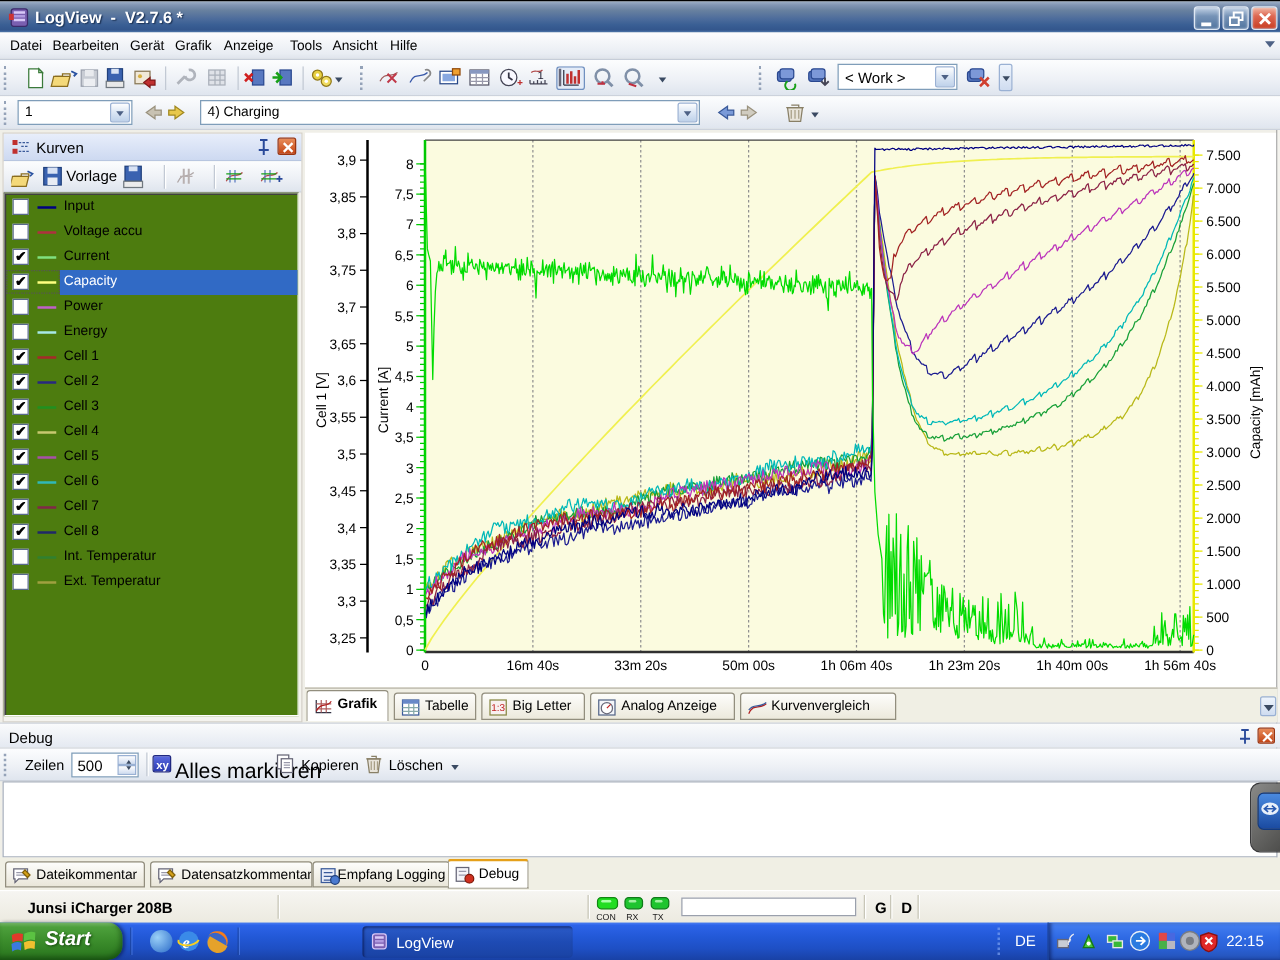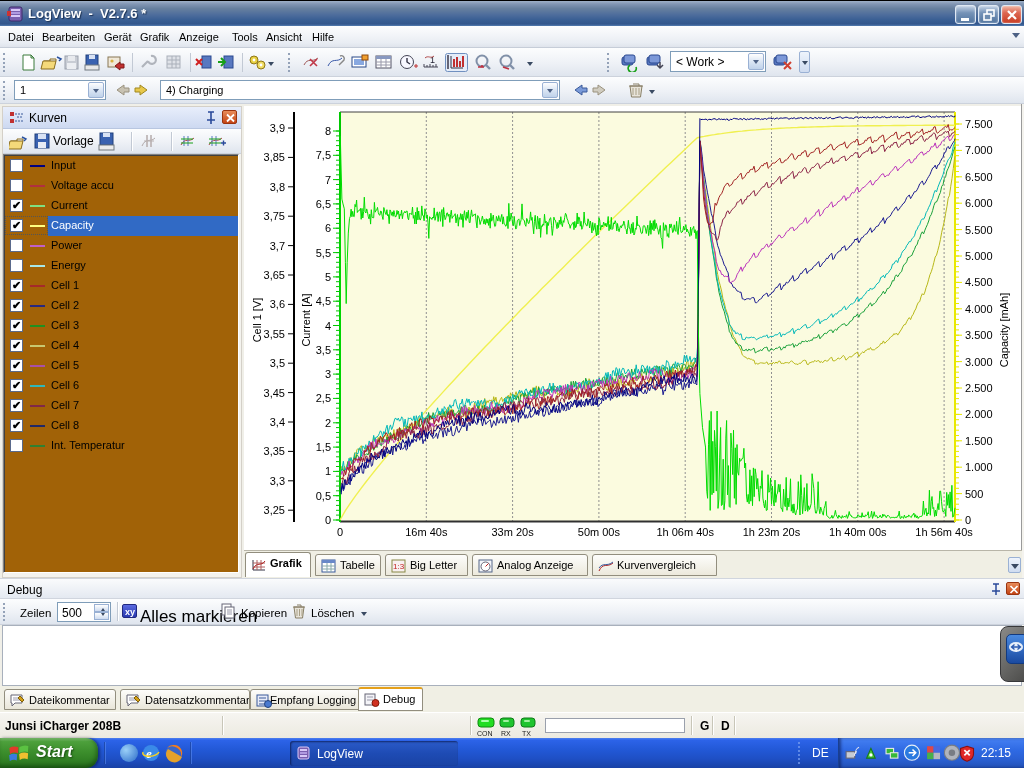--- a/index.html
+++ b/index.html
@@ -20,21 +20,21 @@
 .tsep{width:1px;background:#c2c9d4;box-shadow:1px 0 0 #fff}
 .drop{width:8px}
 .drop:after{content:"";position:absolute;left:1px;top:9px;border:3px solid transparent;border-top:4px solid #3a4a62}
 .combo{background:#fff;border:1px solid #7f9db9;font-size:11px}
 .combo .cb{position:absolute;right:1px;top:1px;bottom:1px;width:16px;background:linear-gradient(#fefefe,#dbe6f4 50%,#bfd2ea);border:1px solid #9ab1d4;border-radius:2px}
 .combo .cb:after{content:"";position:absolute;left:4px;top:6px;border:3px solid transparent;border-top:4px solid #4d6185}
 
 #kpanel{left:2px;top:106px;width:240px;height:472px;background:#f4f3ee;border:1px solid #d4d0c8}
 #khead{left:3px;top:107px;width:238px;height:22px;background:linear-gradient(#e8eefb,#cdd9f1);border-bottom:1px solid #b8c6e0}
 #ktool{left:3px;top:129px;width:238px;height:25px;background:linear-gradient(#fcfdfe,#eef1f6 55%,#dfe5ee);border-bottom:1px solid #ccd2dc}
-#klist{left:3px;top:154px;width:236px;height:419px;background:#a16207;border:1px solid #808080;border-right-color:#fff;border-bottom-color:#fff;box-shadow:inset 1px 1px 0 #404040}
+#klist{left:3px;top:154px;width:236px;height:419px;background:#4d7c0f;border:1px solid #808080;border-right-color:#fff;border-bottom-color:#fff;box-shadow:inset 1px 1px 0 #404040}
 .krow{position:absolute;left:0;width:234px;height:20px}
 .krow .cb{position:absolute;left:6px;top:3px;width:13px;height:13px;background:#fff;border:1px solid #5a6a8c}
 .krow .chk{position:absolute;left:7px;top:1px;font-size:13px;font-weight:bold;color:#21a121}
 .krow .sw{position:absolute;left:26px;top:9px;width:15px;height:2px}
 .krow .lb{position:absolute;left:47px;top:3px;font-size:11px;color:#000}
 .krow.sel .hl{position:absolute;left:44px;top:0;width:190px;height:20px;background:#316ac5}
 .krow.sel .lb{color:#fff}
 
 #ctabs{left:244px;top:550px;width:778px;height:28px;background:#f0efe4;border-top:1px solid #b8b5a8}
 .ctab{position:absolute;top:3px;height:22px;background:linear-gradient(#fdfdfb,#ece9dc);border:1px solid #928e7e;border-radius:3px 3px 0 0;font-size:11px;color:#000;padding:4px 7px 0 24px}
@@ -363,20 +363,25 @@
     <div class="krow" style="top:261px">
       <div class="cb"></div>
       <div class="chk" style="color:#000;font-size:11px;left:8px;top:3px">✔</div>
       <div class="sw" style="background:#202868"></div>
       <div class="lb">Cell 8</div>
     </div>
     <div class="krow" style="top:281px">
       <div class="cb"></div>
       <div class="sw" style="background:#308030"></div>
       <div class="lb">Int. Temperatur</div>
+    </div>
+    <div class="krow" style="top:301px">
+      <div class="cb"></div>
+      <div class="sw" style="background:#a0a040"></div>
+      <div class="lb">Ext. Temperatur</div>
     </div>
   </div>
 
 <svg width="778" height="444" viewBox="244 106 778 444" style="position:absolute;left:244px;top:106px">
     <rect x="244" y="106" width="778" height="444" fill="#ffffff"></rect>
     <rect x="340" y="112" width="615" height="410" fill="#fbfbdf"></rect>
     <line x1="426.3" y1="112" x2="426.3" y2="522" stroke="#909090" stroke-width="1" stroke-dasharray="2,2"></line>
     <line x1="512.6" y1="112" x2="512.6" y2="522" stroke="#909090" stroke-width="1" stroke-dasharray="2,2"></line>
     <line x1="598.9" y1="112" x2="598.9" y2="522" stroke="#909090" stroke-width="1" stroke-dasharray="2,2"></line>
     <line x1="685.2" y1="112" x2="685.2" y2="522" stroke="#909090" stroke-width="1" stroke-dasharray="2,2"></line>
@@ -756,21 +761,21 @@
         <circle cx="12" cy="11" r="3.5" fill="#4a7ad0" stroke="#20407c"></circle>
       </svg></div>
  <div class="btab act" style="left:358px;width:65px">Debug<svg style="position:absolute;left:5px;top:3px" width="16" height="15">
         <rect x="1" y="2" width="10" height="11" fill="#f4f4f8" stroke="#667"></rect>
         <path d="M3 5 h6 M3 8 h6" stroke="#99a"></path>
         <circle cx="11.5" cy="11" r="3.5" fill="#d03020" stroke="#801808"></circle>
       </svg></div>
 </div>
 
 <div class="abs" id="status">
- <span class="abs" style="left:5px;top:6px;font-size:12px;font-weight:bold">Junsi iCharger 208B</span>
+ <span class="abs" style="left:22px;top:6px;font-size:12px;font-weight:bold">Junsi iCharger 208B</span>
  <div class="ssep" style="left:222px"></div>
  <div class="ssep" style="left:470px"></div>
  <svg class="abs" style="left:477px;top:3px" width="66" height="21">
   <rect x="1" y="2" width="16" height="9" rx="3" fill="#22dd22" stroke="#118811"></rect>
       <rect x="4" y="4" width="8" height="2" rx="1" fill="#aaffaa"></rect>
   <rect x="23" y="2" width="14" height="9" rx="3" fill="#1fc42f" stroke="#0f7a18"></rect>
       <rect x="26" y="4" width="6" height="2" rx="1" fill="#a0f0a0"></rect>
   <rect x="44" y="2" width="14" height="9" rx="3" fill="#1fc42f" stroke="#0f7a18"></rect>
       <rect x="47" y="4" width="6" height="2" rx="1" fill="#a0f0a0"></rect>
   <text x="0" y="20" font-size="7" fill="#222" font-family="Liberation Sans">CON</text>

